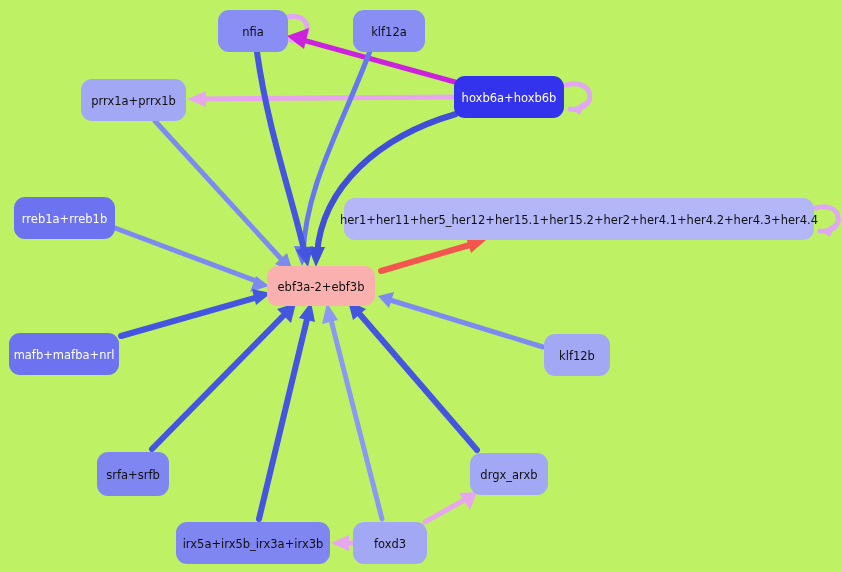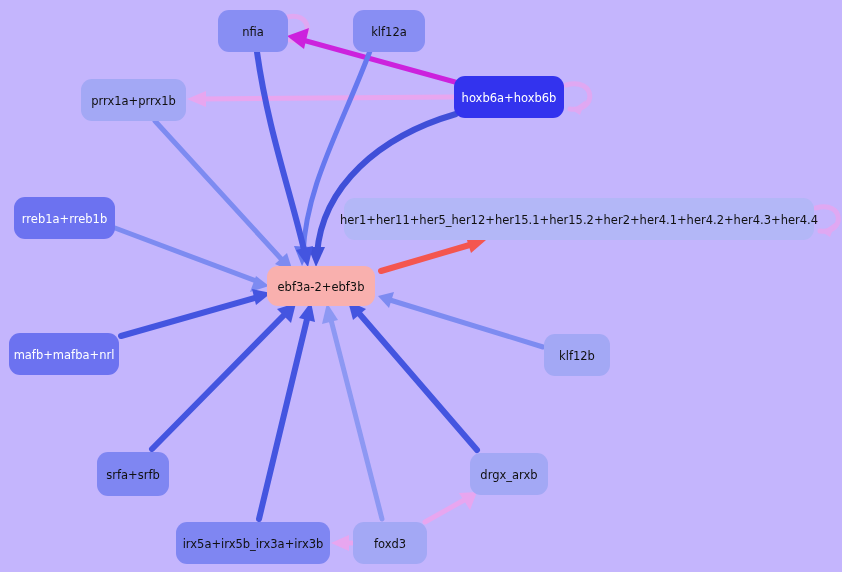--- a/index.html
+++ b/index.html
@@ -37,21 +37,21 @@
     fill: none;
     stroke-linecap: round;
   }
   .edge-head {
     stroke: none;
   }
 </style>
 </head>
 <body>
 
-<div id="canvas-wrap" style="width: 842px; height: 572px; background: #c4b5fd;">
+<div id="canvas-wrap" style="width: 842px; height: 572px; background: #bef264;">
   <svg id="graph" viewBox="0 0 842 572" xmlns="http://www.w3.org/2000/svg">
     <g id="edges-layer">
         <g>
           <path class="edge-path" d="M 284 18 C 312 8 316 44 290 40" stroke="#e0a8f2" stroke-width="5"></path>
           <polygon class="edge-head" points="292,41 304,31 300,46" fill="#e0a8f2"></polygon>
         </g>
         <g>
           <path class="edge-path" d="M 566 85 C 596 77 598 112 570 109" stroke="#e0a8f2" stroke-width="5"></path>
           <polygon class="edge-head" points="572,110 586,100 580,115" fill="#e0a8f2"></polygon>
         </g>

